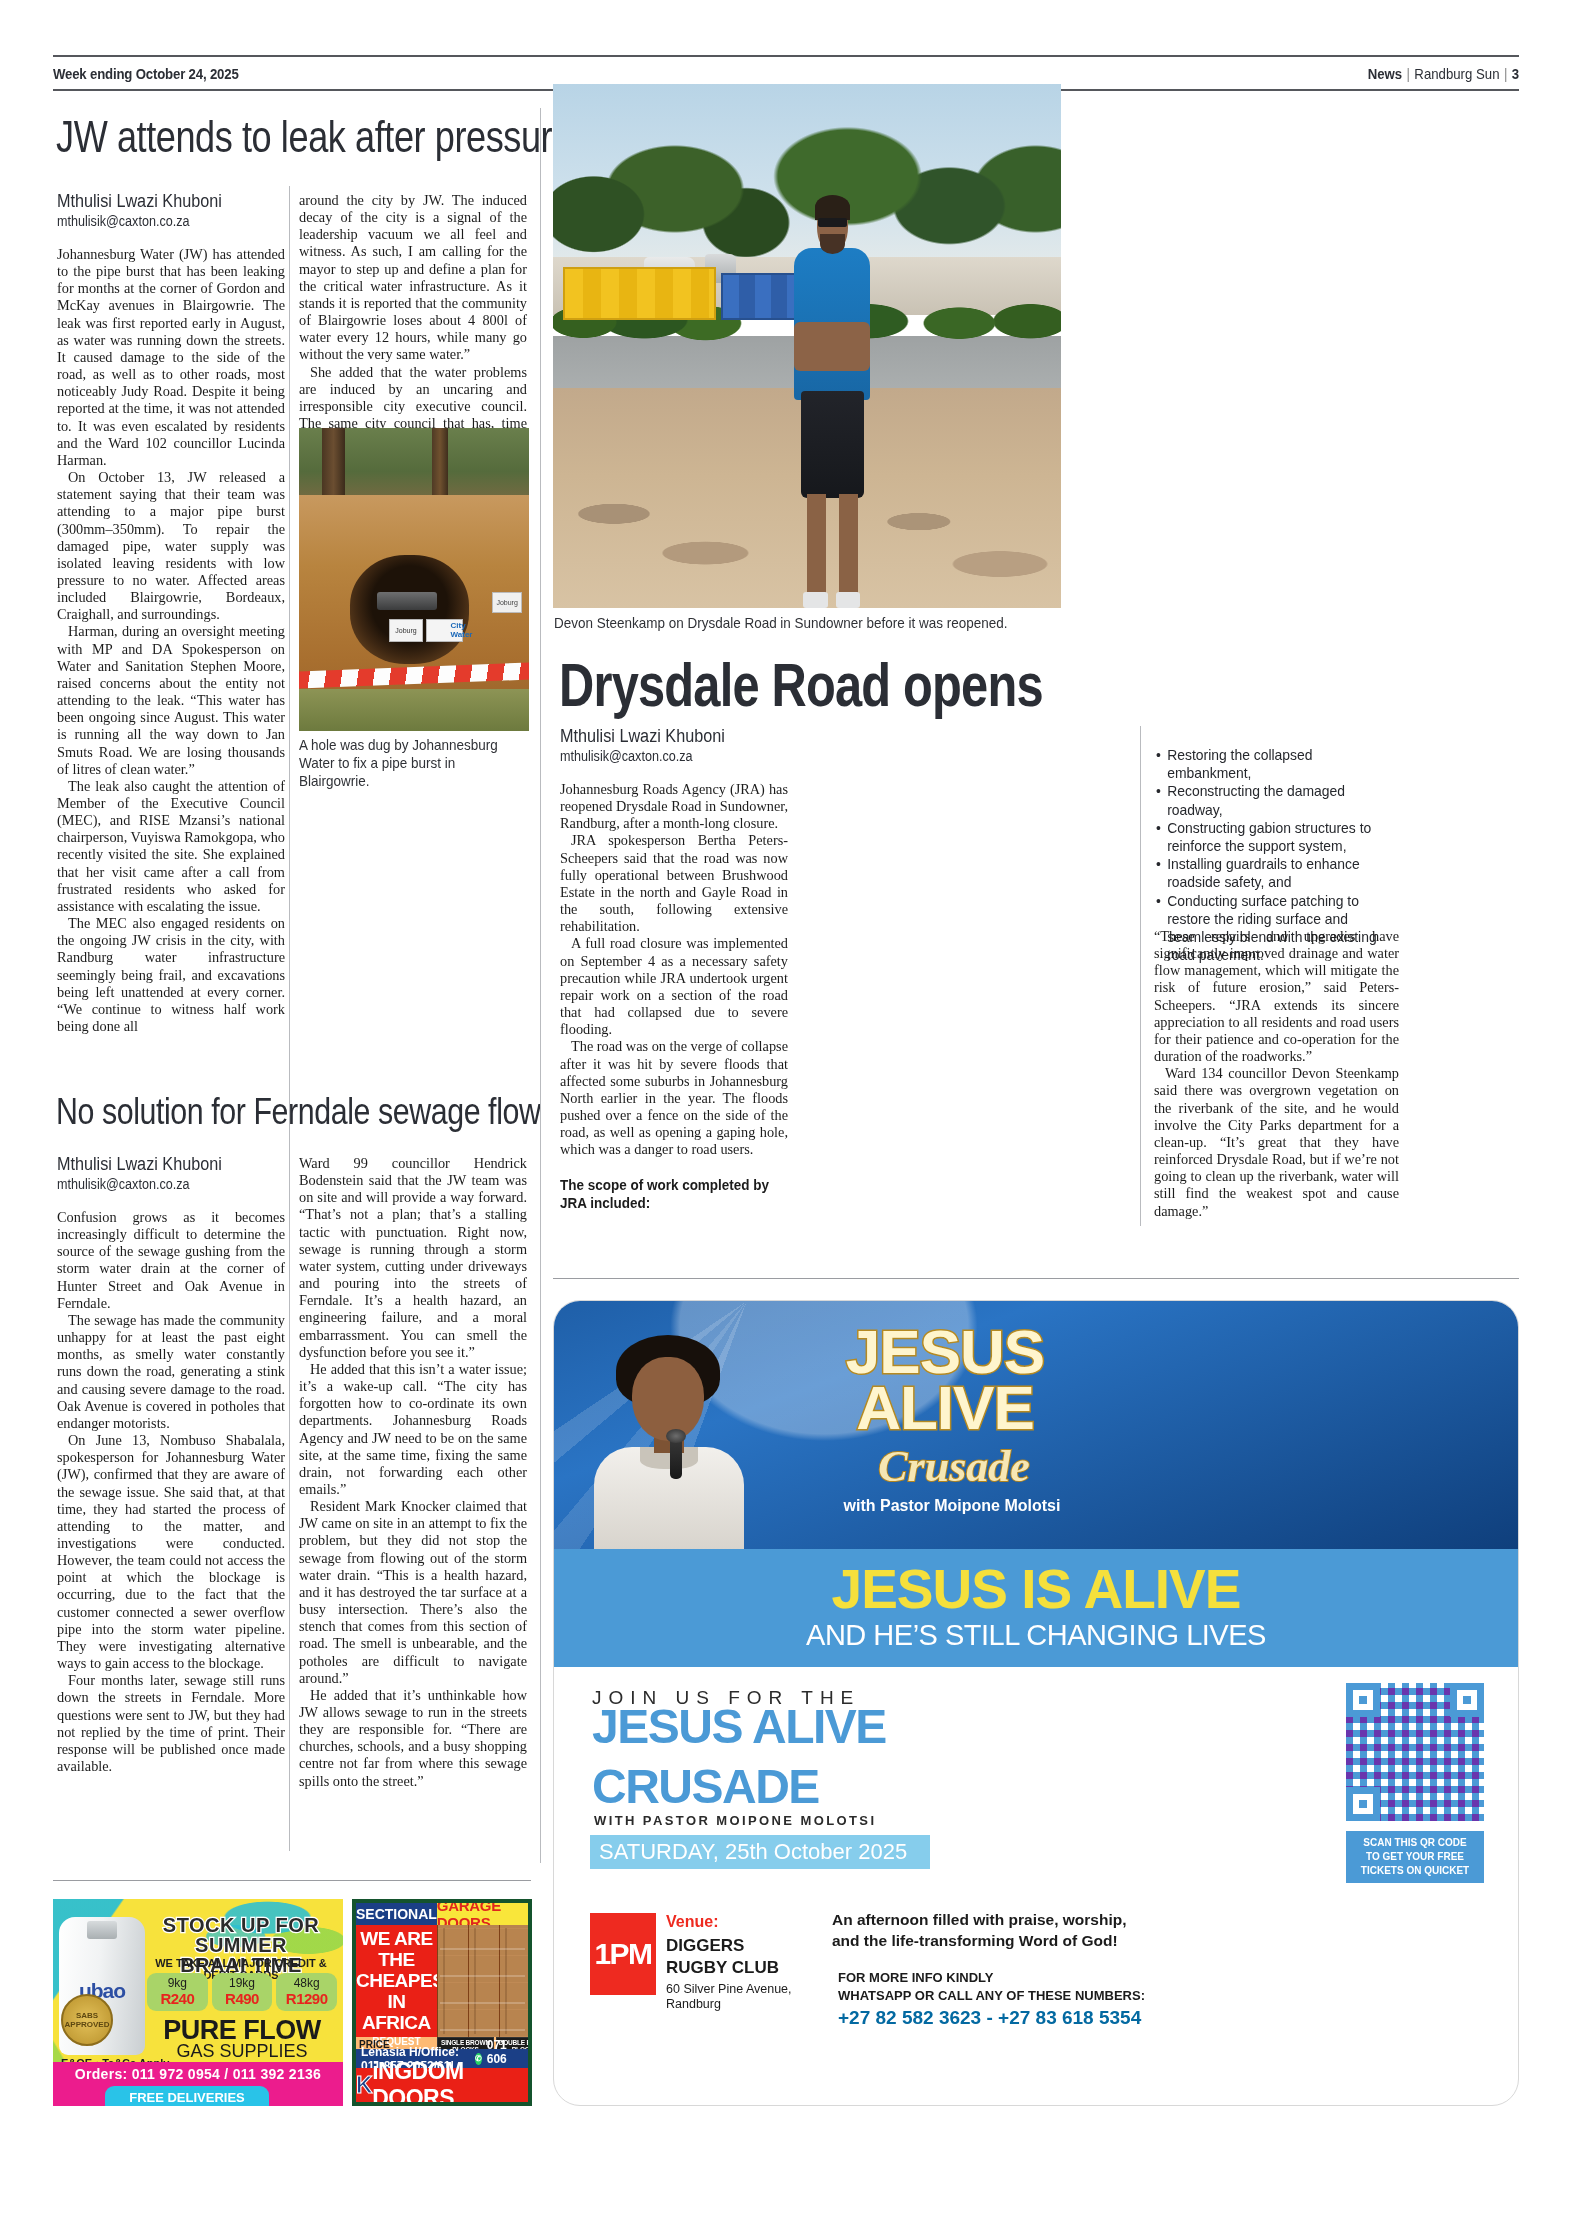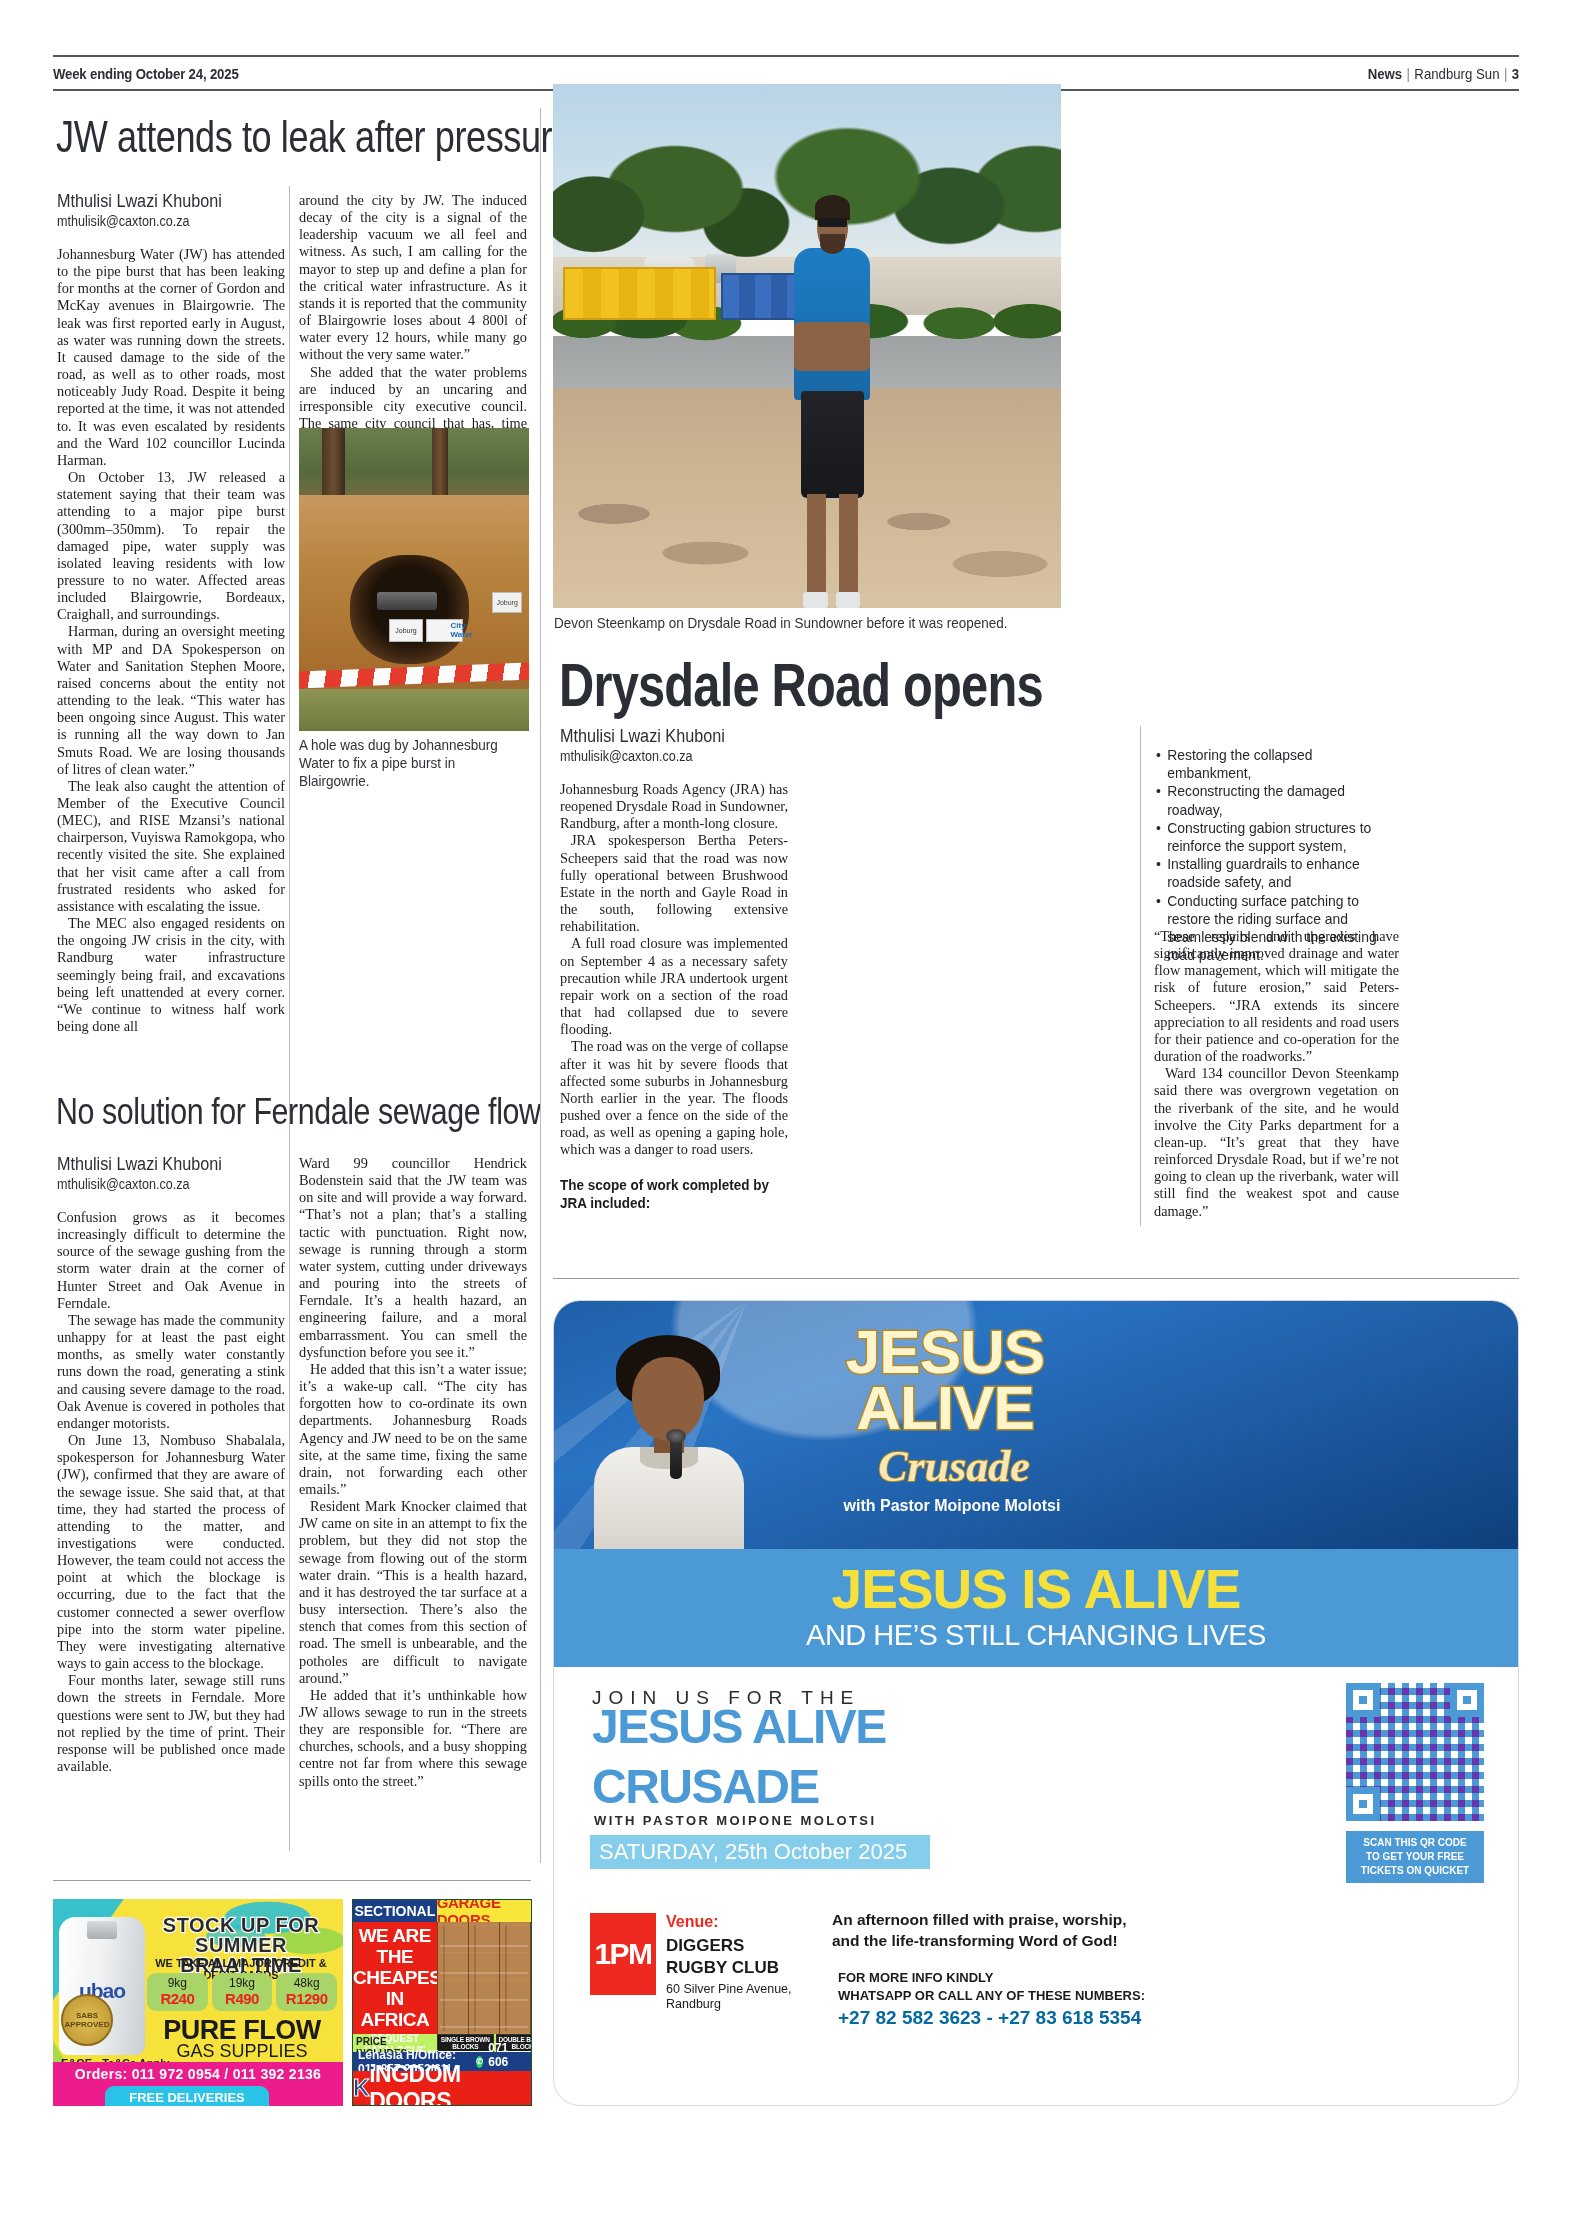--- a/index.html
+++ b/index.html
@@ -237,21 +237,21 @@
   .gas-orders { position:absolute; left:0; bottom:20px; width:100%; height:24px;
     background:#ec1c8d; color:#fff; display:flex; align-items:center; justify-content:center;
     font-family:"Liberation Sans",sans-serif; font-weight:bold; font-size:14px; letter-spacing:0.3px; }
   .gas-free { position:absolute; left:52px; bottom:-2px; width:164px; height:22px;
     background:#29c3e8; color:#fff; border-radius:9px 9px 0 0;
     display:flex; align-items:center; justify-content:center;
     font-family:"Liberation Sans",sans-serif; font-weight:bold; font-size:13px; }
   .gas-bottombar { position:absolute; left:0; bottom:0; width:100%; height:20px; background:#ec1c8d; }
 
   
-  .gar { background:#bef264; border:1px solid #14532d; }
+  .gar { background:#fdba74; border:4px solid #14532d; }
   .gar-sect { position:absolute; left:0; top:0; width:47%; height:22px;
     background:#1b3f86; color:#fff; font-family:"Liberation Sans",sans-serif;
     font-weight:bold; font-size:14px; display:flex; align-items:center; justify-content:center; }
   .gar-gd { position:absolute; left:47%; top:0; width:53%; height:22px;
     background:#f9e63a; color:#e0271d; font-family:"Liberation Sans Narrow","Liberation Sans",sans-serif;
     font-weight:bold; font-size:15px; display:flex; align-items:center; justify-content:center;
     letter-spacing:-0.3px; }
   .gar-red { position:absolute; left:0; top:22px; width:47%; height:112px; background:#ea2016;
     color:#fff; text-align:center; font-family:"Liberation Sans",sans-serif; padding-top:3px; }
   .gar-red .l { font-weight:bold; font-size:19px; line-height:21px; letter-spacing:-0.5px; }

